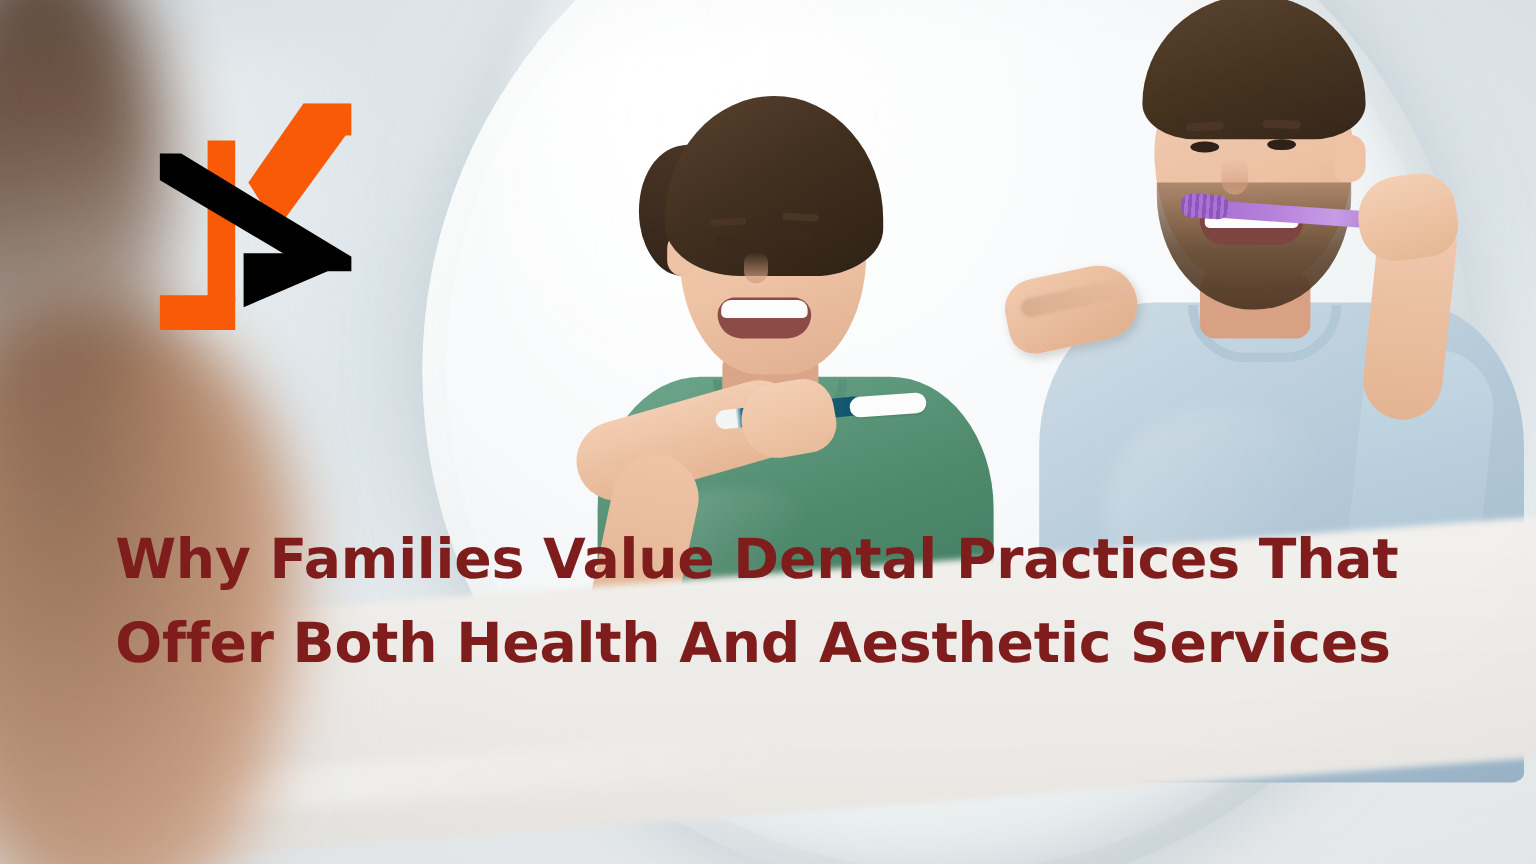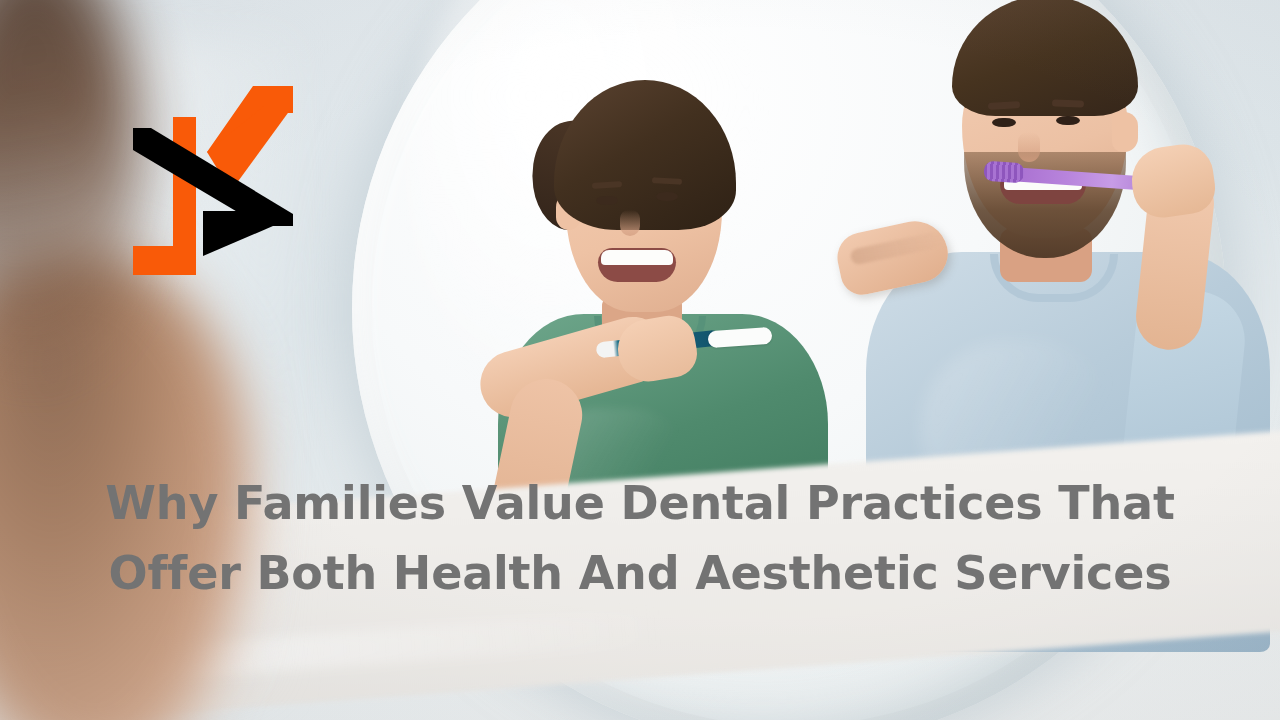--- a/index.html
+++ b/index.html
@@ -278,23 +278,22 @@
     position:absolute;inset:0;
     background:radial-gradient(ellipse at 58% 45%,rgba(0,0,0,0) 52%,rgba(120,130,138,.10) 100%);
     pointer-events:none;
   }
 
   
   .logo{position:absolute;left:133px;top:86px;width:160px;height:205px;}
 
   
   .title{
-    position:absolute;left:0;right:0;top:438px;
-    text-align:center;
-    color:#737373;
+    position:absolute;left:0;right:0;top:401px;
+    color:#7f1d1d;
     font-family:"DejaVu Sans","Liberation Sans",sans-serif;
     font-weight:bold;
     font-size:46px;
     line-height:1.52;
     letter-spacing:-0.2px;
     padding:0 96px;
     box-sizing:border-box;
     white-space:pre-line;
   }
 </style>

